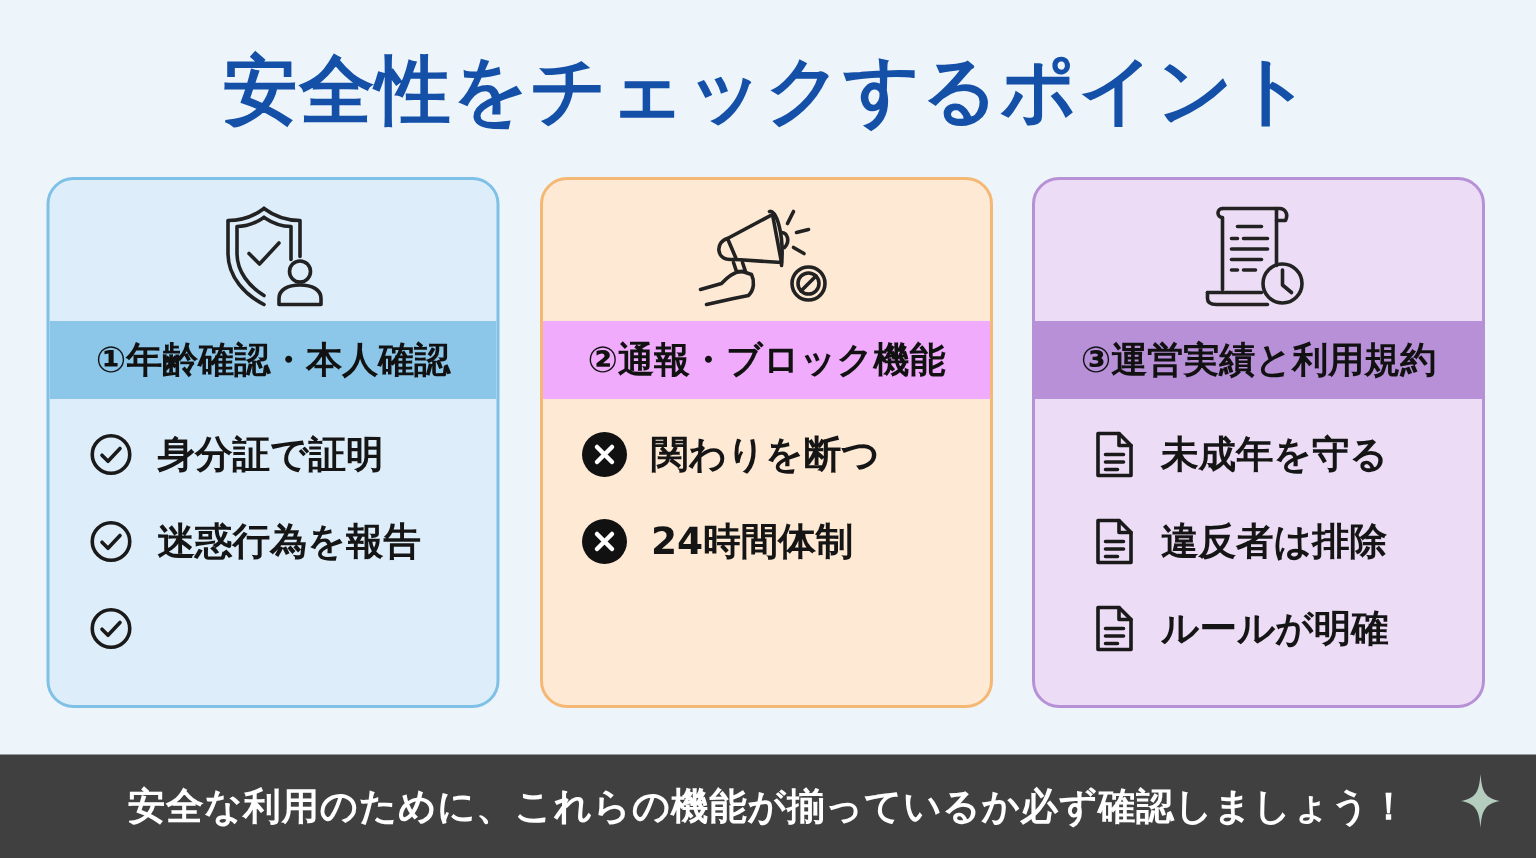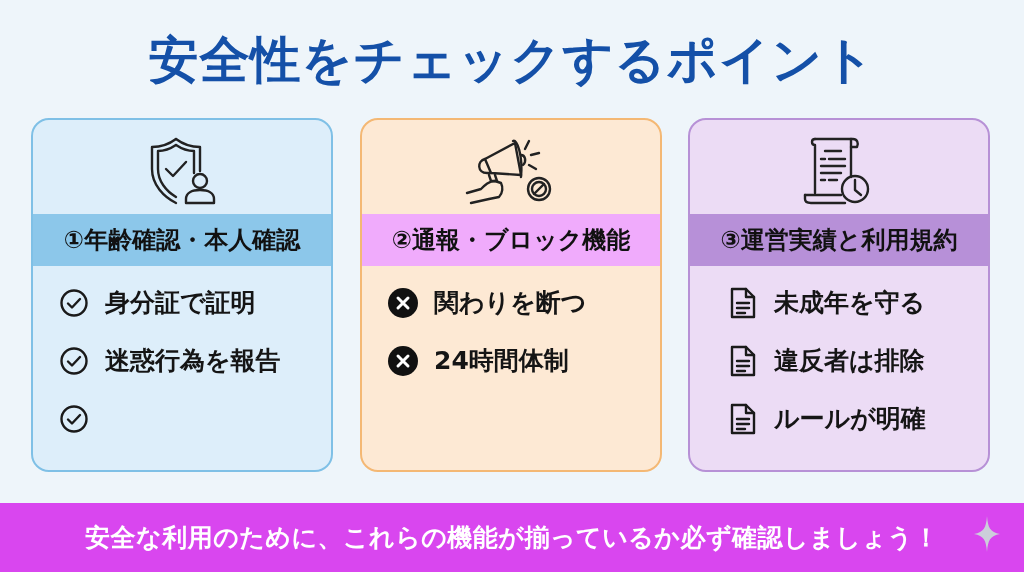--- a/index.html
+++ b/index.html
@@ -32,21 +32,21 @@
   .c1 .band { background:#8cc7ea; }
   .c2 .band { background:#f0abfc; }
   .c3 .band { background:#b790d8; }
   .items { position:absolute; left:24px; top:166px; right:10px; }
   .c3 .items { left:36px; }
   .item { display:flex; align-items:flex-start; height:58px; }
   .item-icon { width:34px; height:34px; margin-right:14px; display:flex; align-items:center; justify-content:center; }
   .item-text { font-size:25px; font-weight:bold; color:#151515; white-space:nowrap; }
   .footer {
     position:absolute; left:0; top:503px; width:1024px; height:69px;
-    background:#d946ef; display:flex; align-items:center; justify-content:center;
+    background:#404040; display:flex; align-items:center; justify-content:center;
   }
   .footer-text { font-size:25px; font-weight:bold; color:#ffffff; white-space:nowrap; letter-spacing:0.5px; }
   .sparkle { position:absolute; left:974px; top:516px; }
 </style>
 </head>
 <body>
 
 <div class="title">安全性をチェックするポイント</div>
 
 <div class="card c1">

